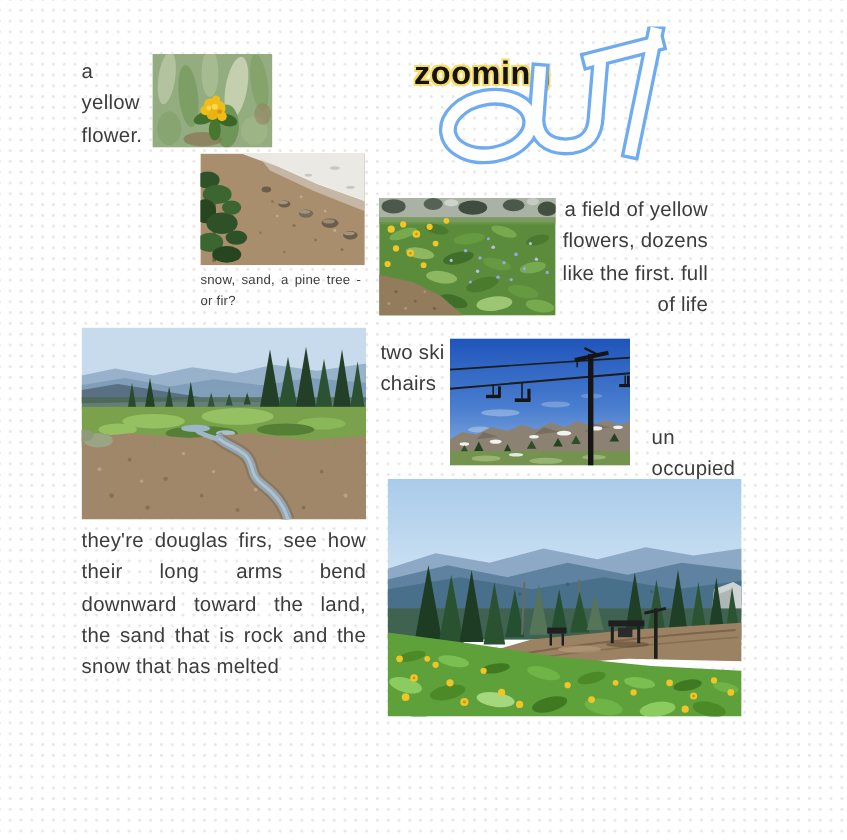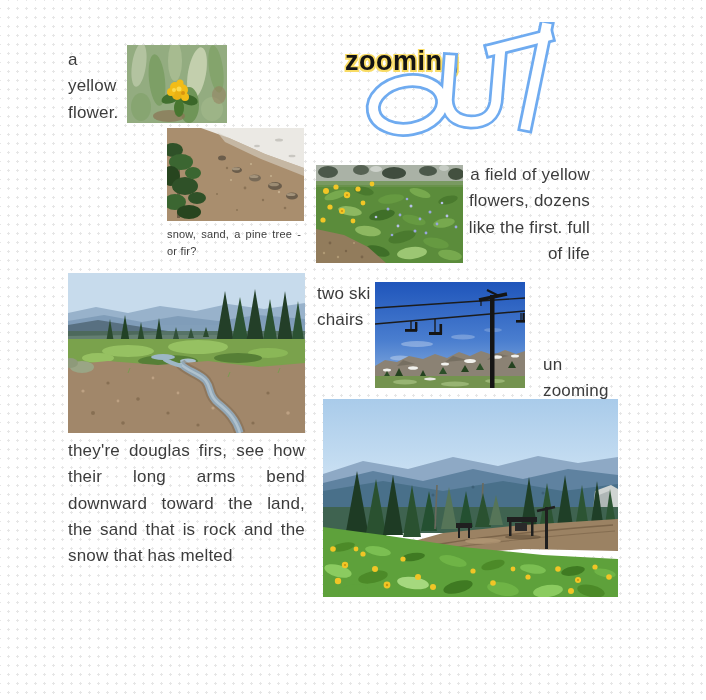--- a/index.html
+++ b/index.html
@@ -232,21 +232,21 @@
       <rect x="115" y="13" width="4.5" height="93"></rect>
       <line x1="104" y1="18" x2="132" y2="12" stroke="#151515" stroke-width="3.5"></line>
       <line x1="112" y1="8" x2="124" y2="14" stroke="#151515" stroke-width="2"></line>
       <line x1="106" y1="18" x2="106" y2="24" stroke="#151515" stroke-width="1.2"></line>
       <line x1="146" y1="31" x2="146" y2="38" stroke="#151515" stroke-width="1.2"></line>
       <rect x="141" y="38" width="9" height="2.6"></rect>
       <rect x="147.5" y="31" width="2.2" height="8"></rect>
     </g>
   </svg>
 
-  <div class="caption" style="left:543px;top:352px;width:70px;">un zooming</div>
+  <div class="caption" style="left:543px;top:352px;width:70px;">un occupied</div>
 
   <svg class="photo" style="left:68px;top:273px;" width="237" height="160" viewBox="0 0 237 160" aria-label="meadow with a stream, douglas firs and blue mountains">
     <rect width="237" height="80" fill="#c7dbec"></rect>
     <polygon points="0,40 28,34 60,40 92,33 128,38 160,31 196,36 237,30 237,52 0,52" fill="#98b2cb"></polygon>
     <polygon points="0,48 36,42 74,49 110,43 150,48 190,42 237,46 237,62 0,62" fill="#7e9cb7" opacity="0.95"></polygon>
     <polygon points="0,52 30,47 68,53 100,58 60,62 0,63" fill="#587081"></polygon>
     <rect x="0" y="58" width="237" height="10" fill="#4b6852" opacity="0.8"></rect>
     <polygon points="38,70 42,46 46,70" fill="#2a4a2e"></polygon>
     <polygon points="52,71 57,42 62,71" fill="#224226"></polygon>
     <polygon points="69,70 73,49 77,70" fill="#2a4a2e"></polygon>

